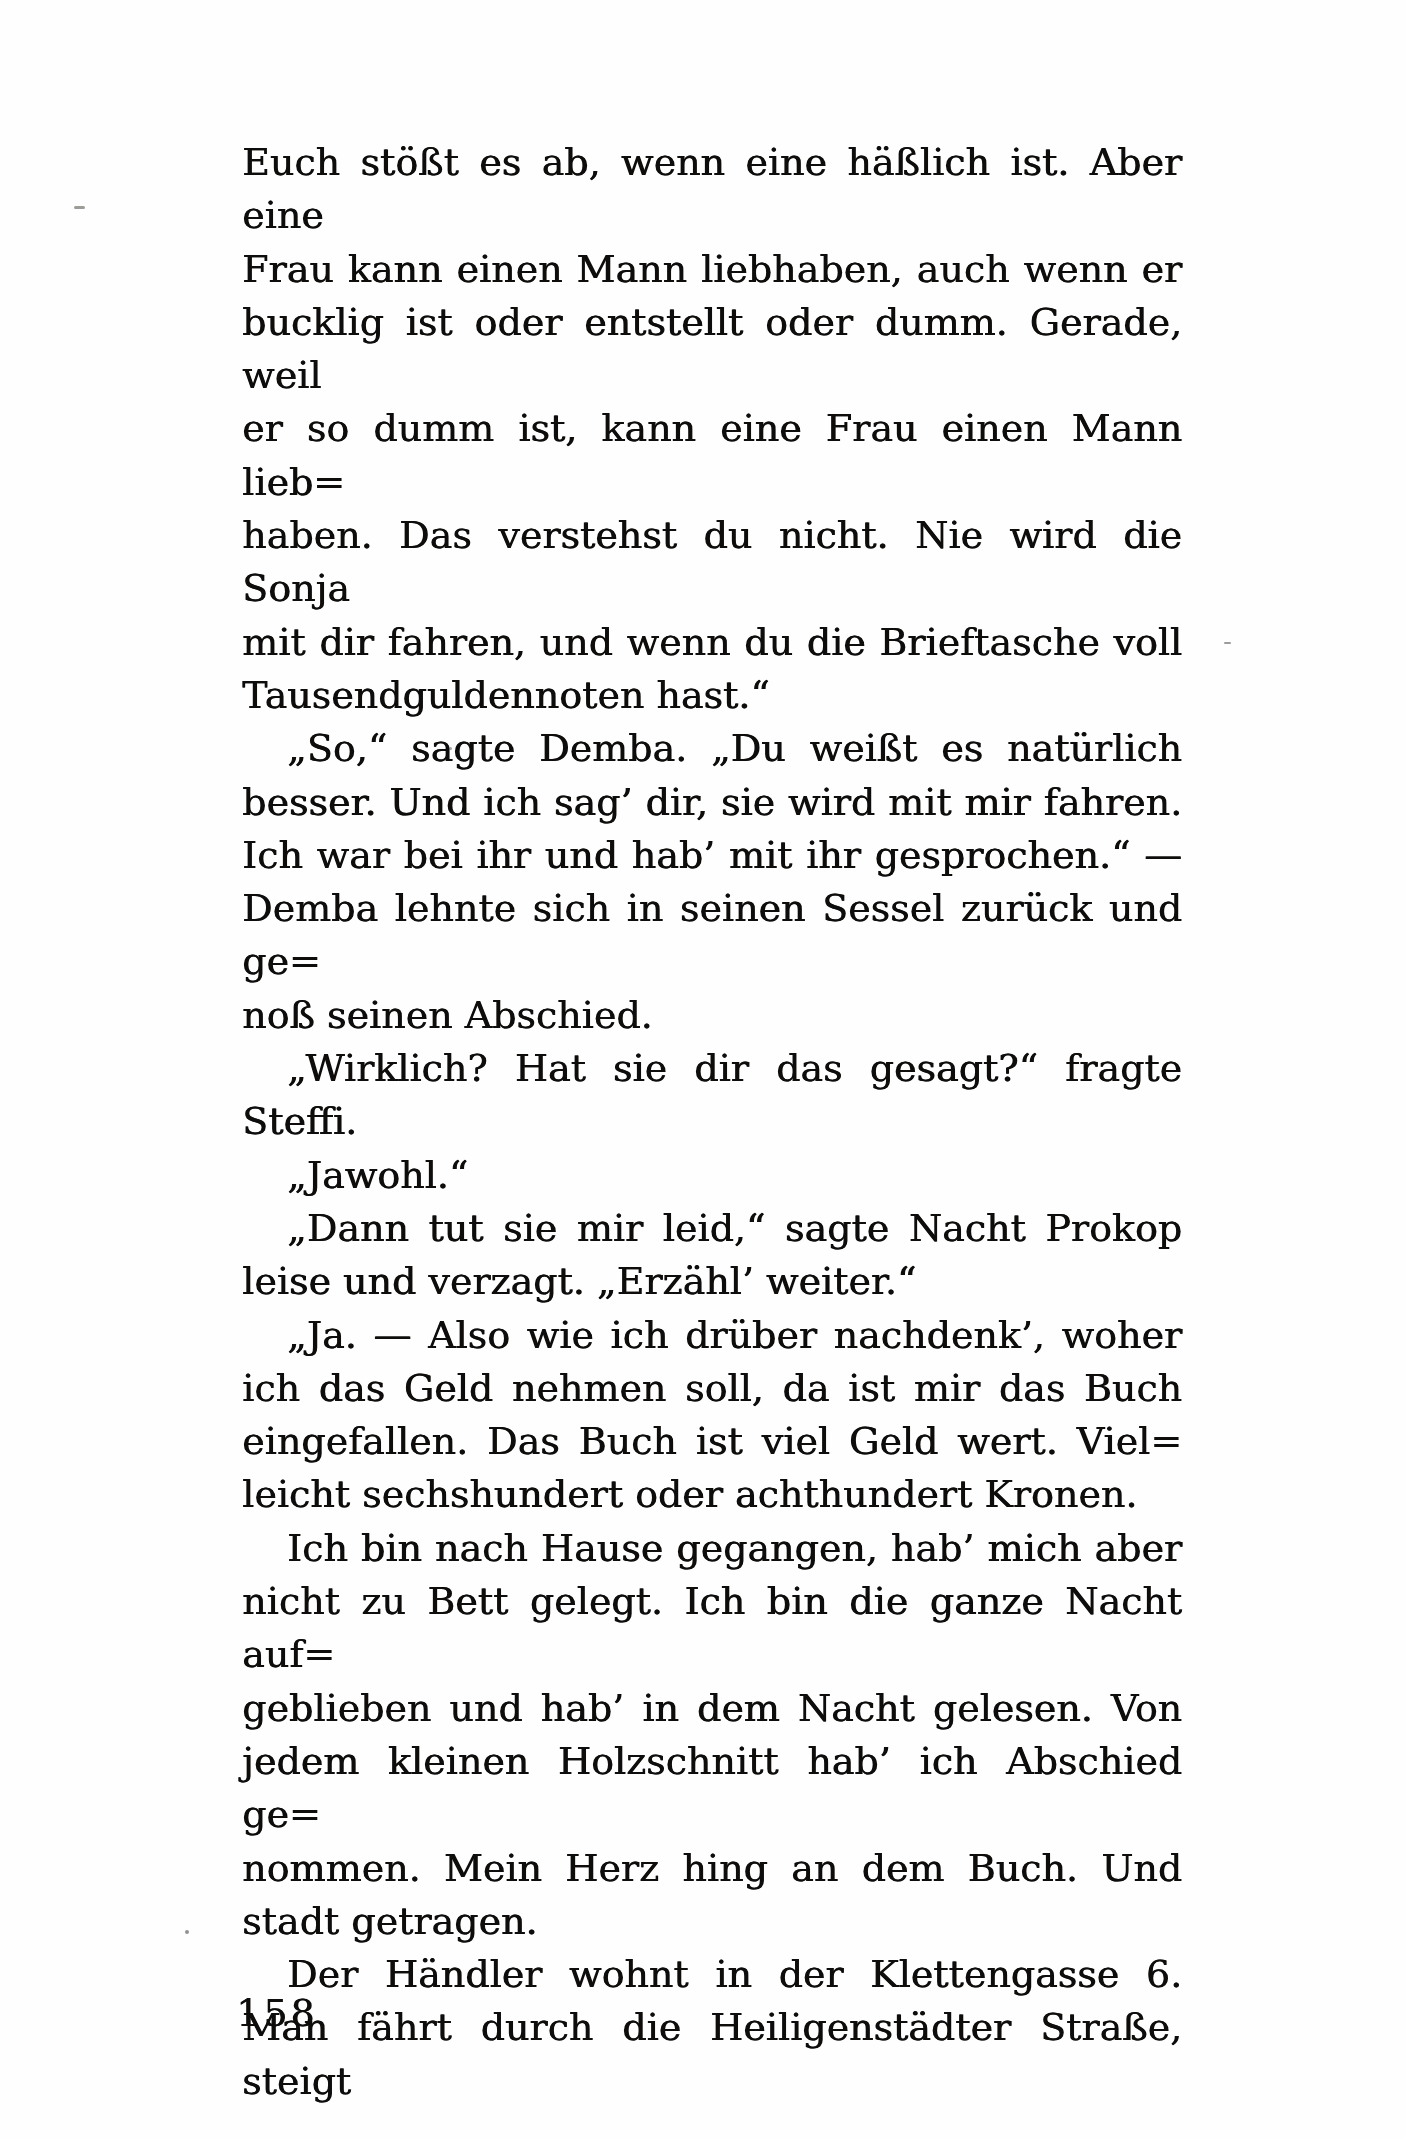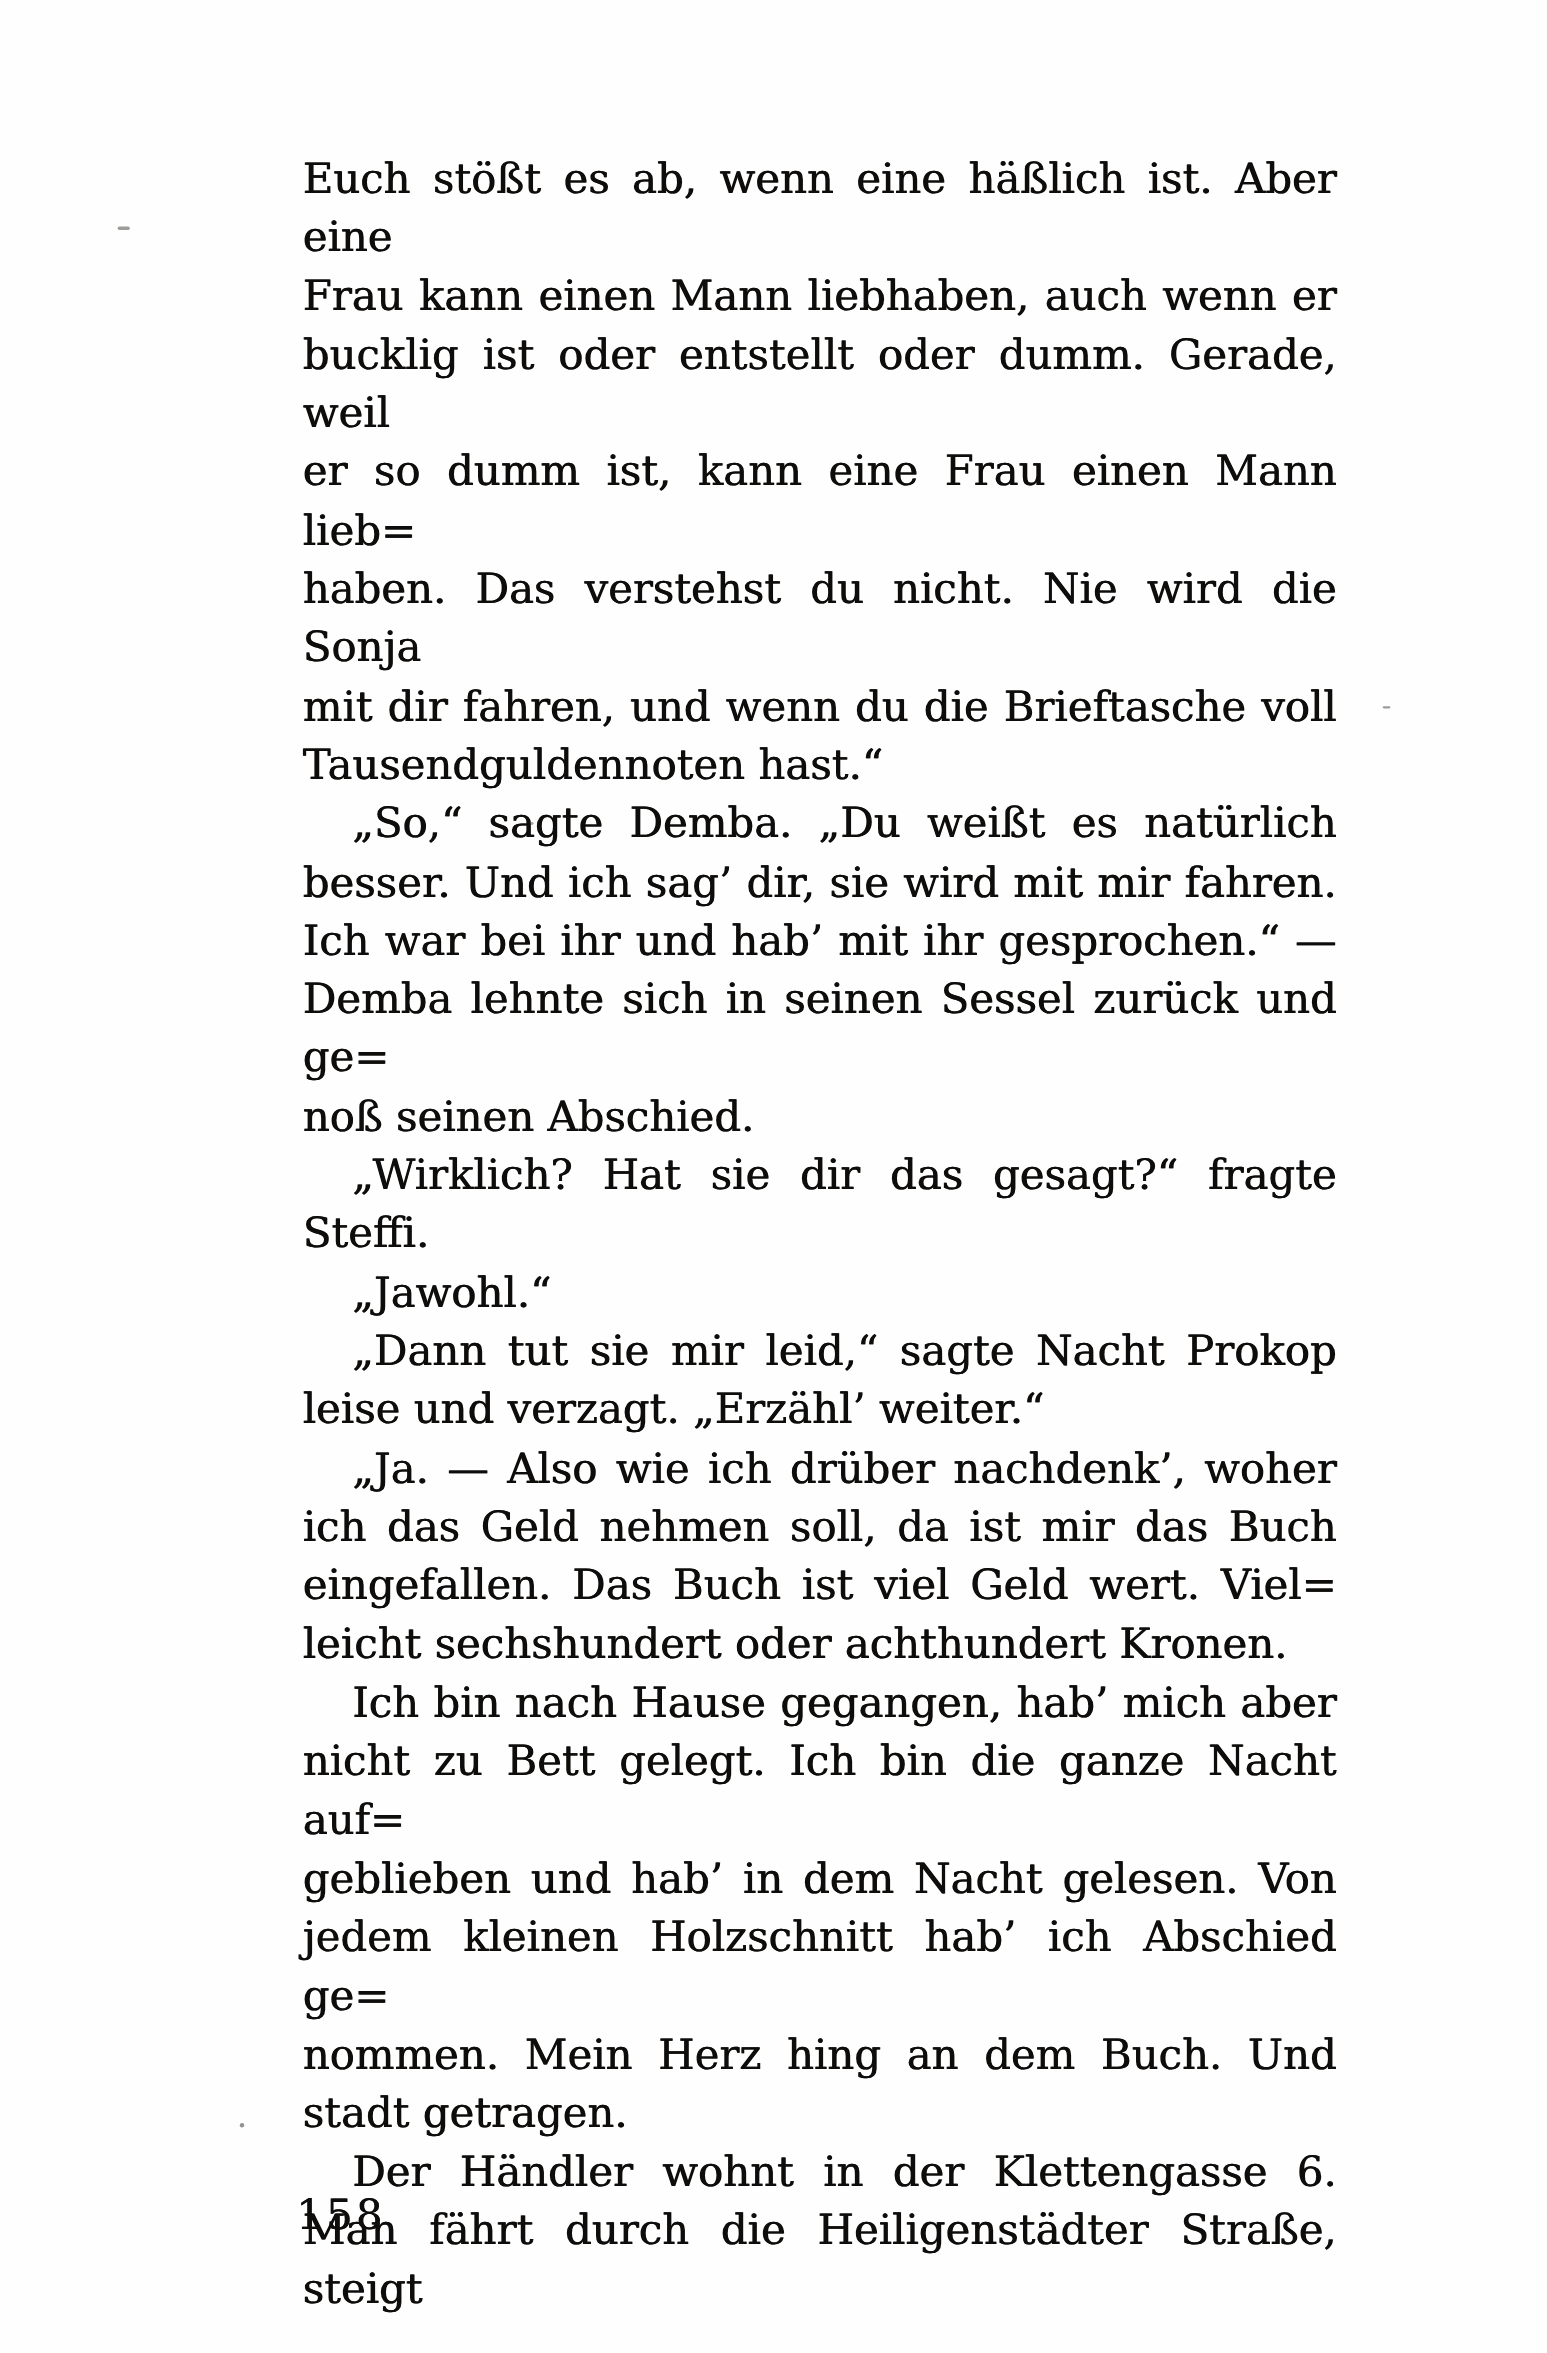--- a/index.html
+++ b/index.html
@@ -14,21 +14,20 @@
     width: 1406px;
     height: 2139px;
     background: var(--paper);
     position: relative;
     overflow: hidden;
   }
   .page {
     position: absolute;
     inset: 0;
     background: var(--paper);
-    margin-left: 33px;
   }
   .text-block {
     position: absolute;
     left: 242px;
     top: 136px;
     width: 940px;
     font-family: "DejaVu Serif", "Liberation Serif", serif;
     font-size: 38px;
     line-height: 53.3px;
     color: var(--ink);

